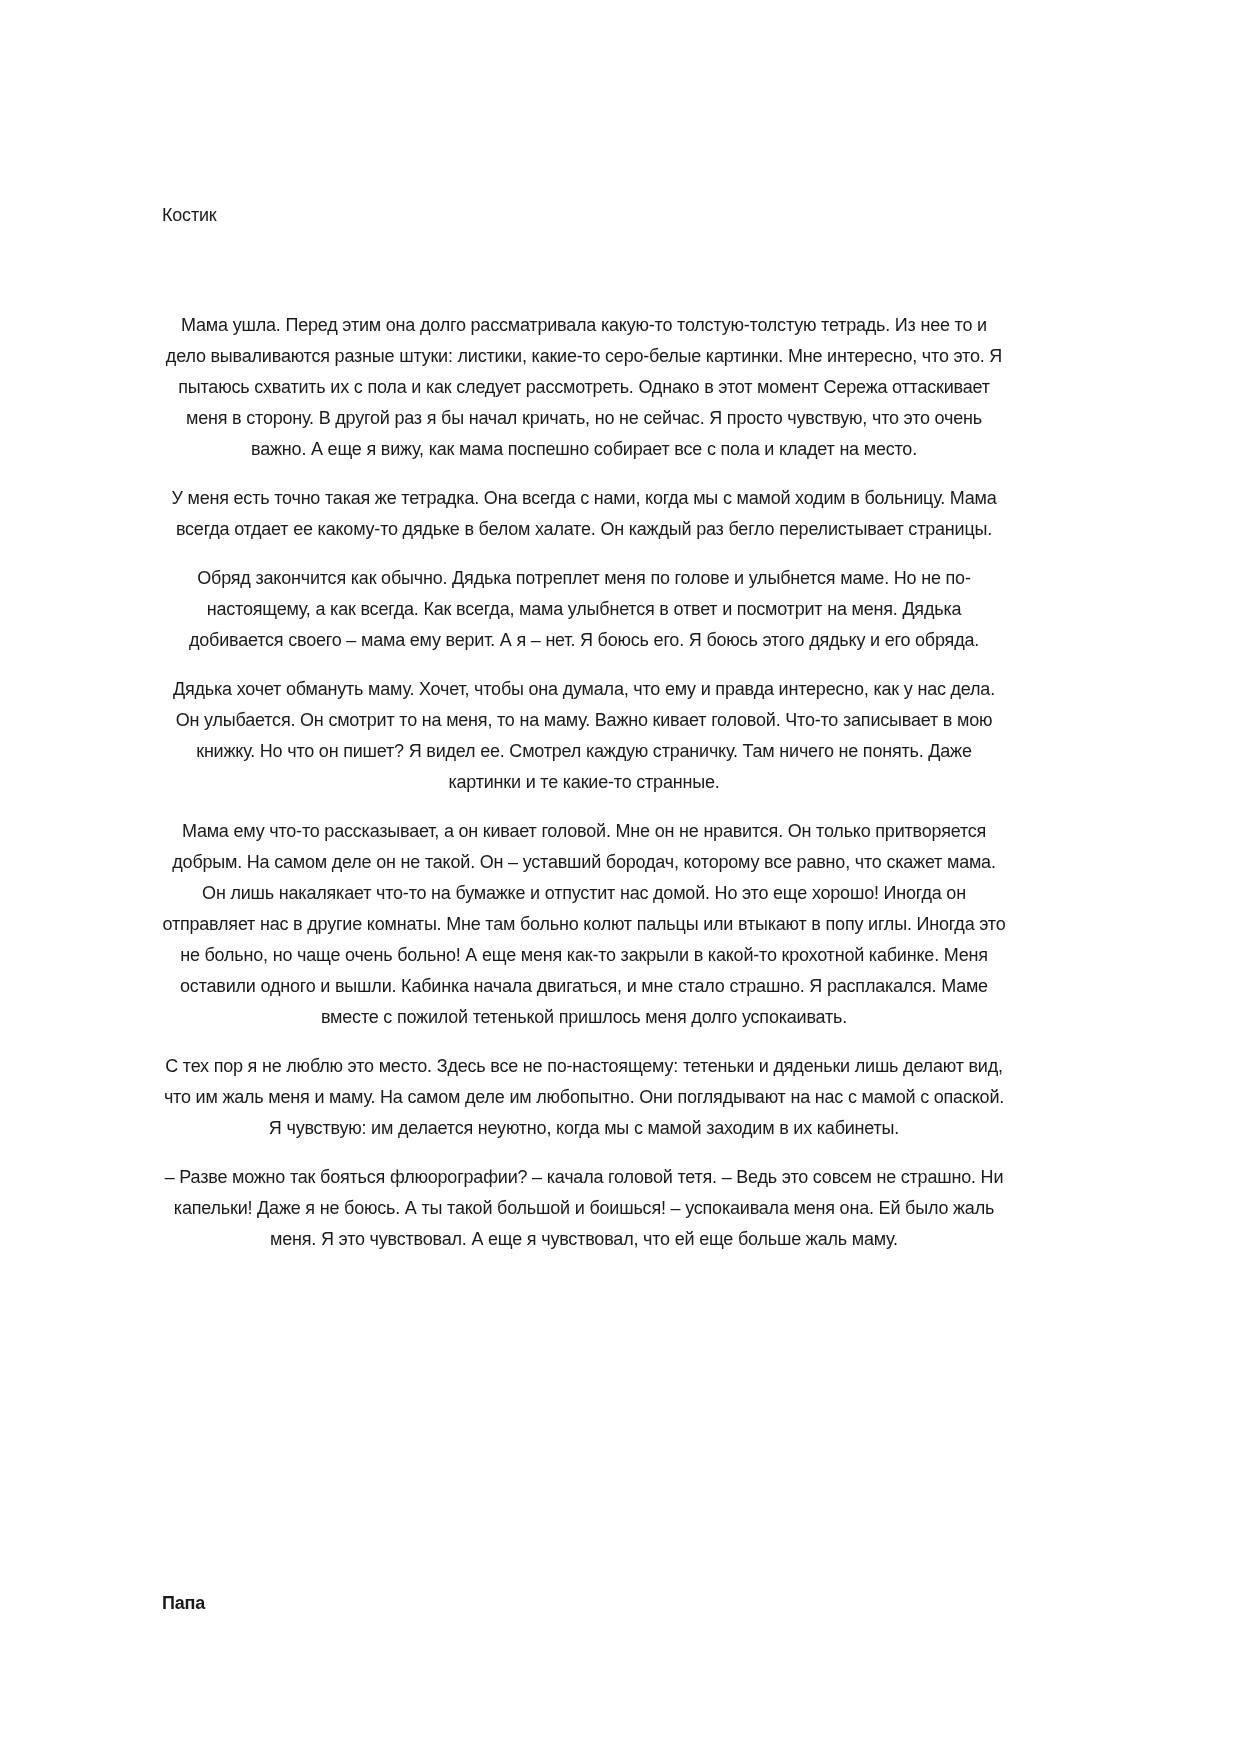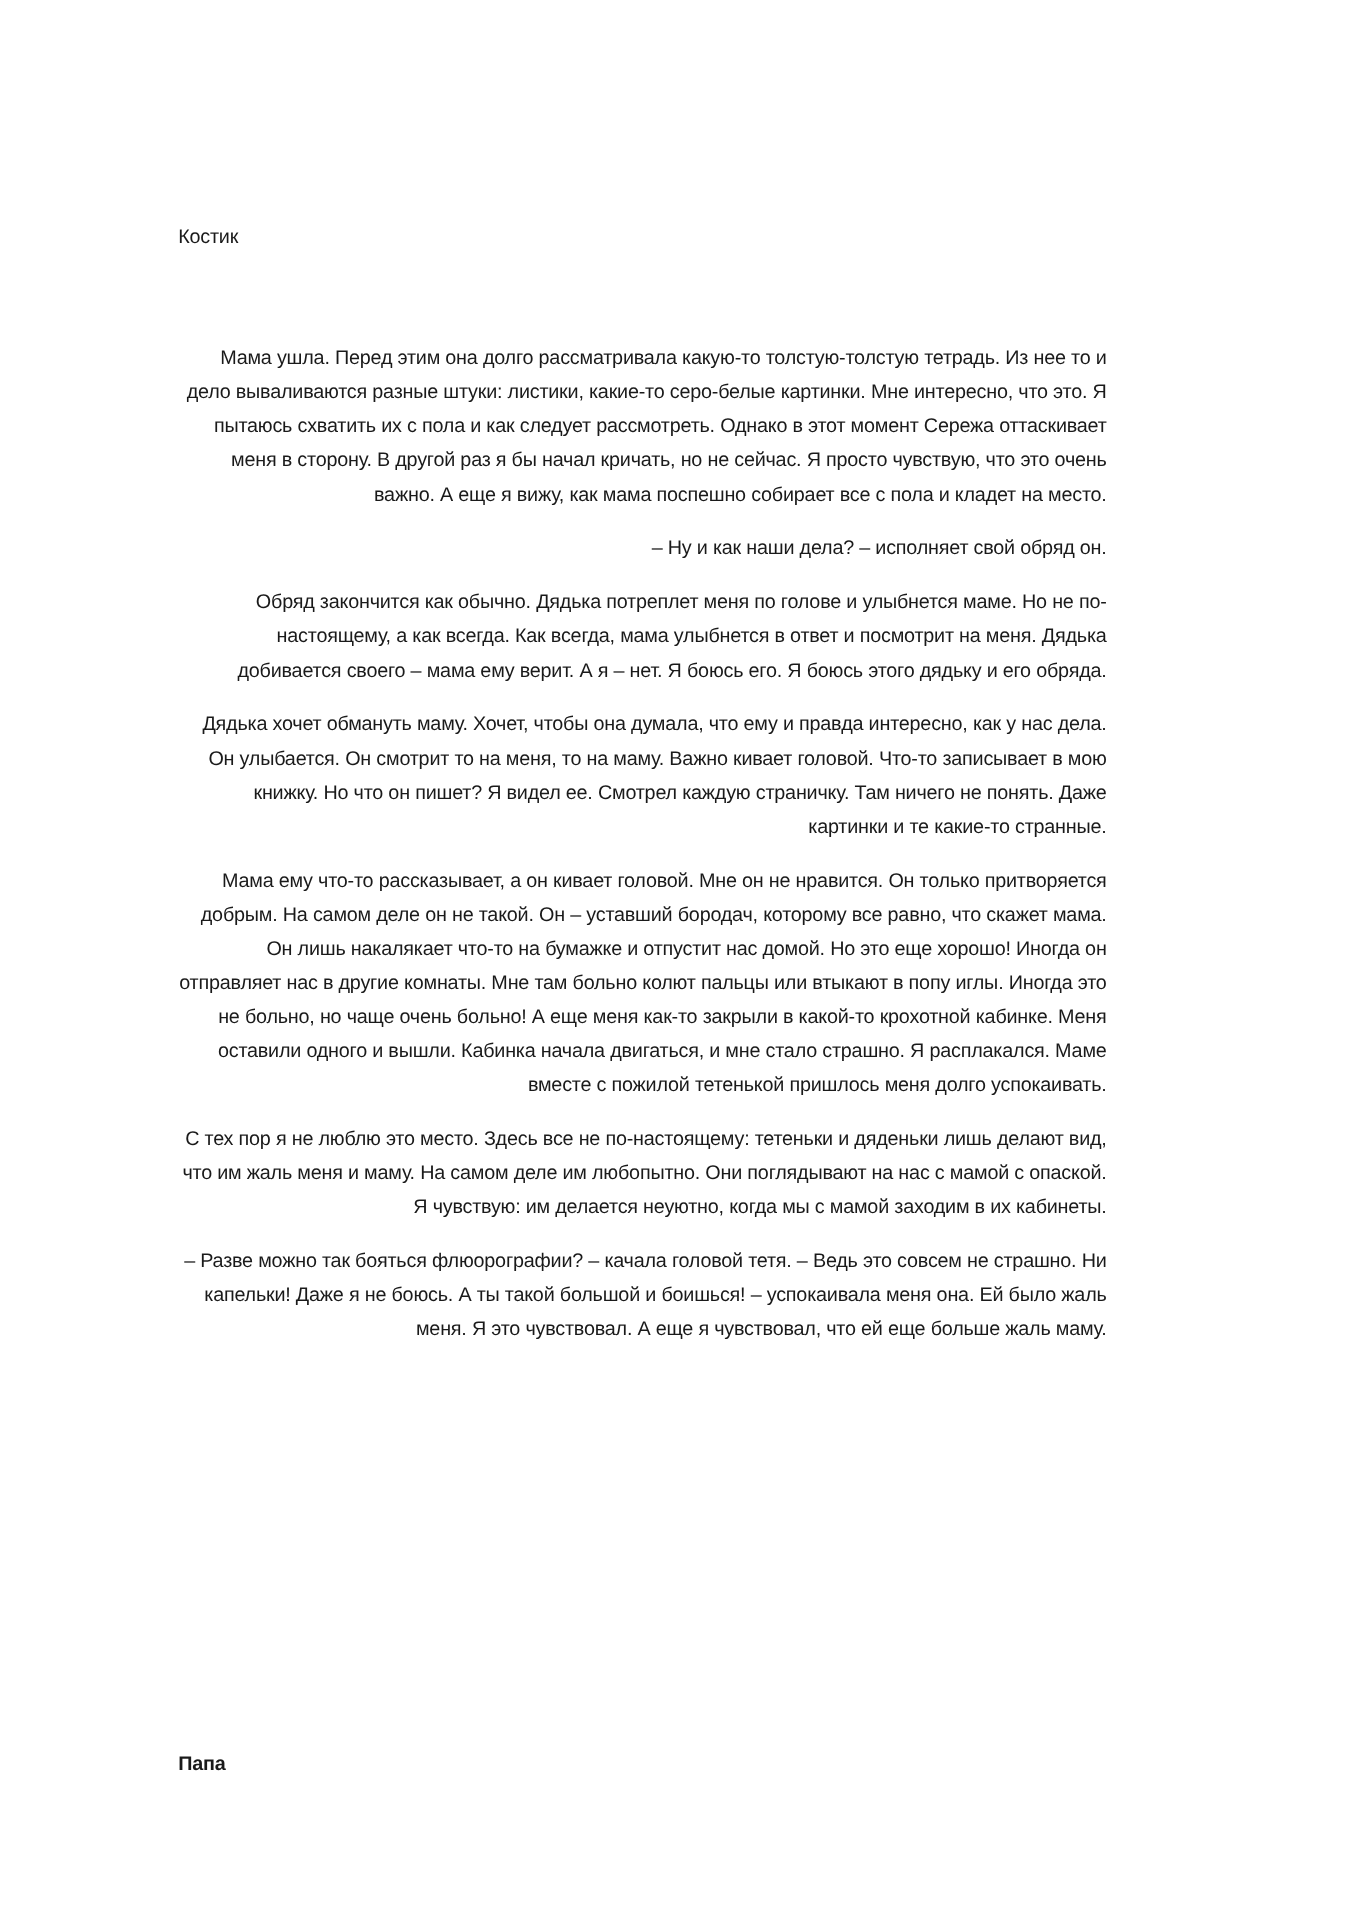--- a/index.html
+++ b/index.html
@@ -27,21 +27,21 @@
     font-weight: 400;
     line-height: 31px;
     letter-spacing: -0.2px;
     margin: 0 0 79px 0;
   }
   .doc-paragraph {
     font-size: 18px;
     line-height: 31px;
     letter-spacing: -0.2px;
     margin: 0 12px 18px 0;
-    text-align: right;
+    text-align: center;
   }
   .doc-heading-bottom {
     position: absolute;
     left: 162px;
     top: 1588px;
     font-size: 18px;
     font-weight: 700;
     line-height: 31px;
     letter-spacing: -0.2px;
     margin: 0;
@@ -49,22 +49,22 @@
 </style>
 </head>
 <body>
 
 <div class="page">
   <div class="content">
     <h1 class="doc-heading">Костик</h1>
 
     <p class="doc-paragraph">Мама ушла. Перед этим она долго рассматривала какую-то толстую-толстую тетрадь. Из нее то и дело вываливаются разные штуки: листики, какие-то серо-белые картинки. Мне интересно, что это. Я пытаюсь схватить их с пола и как следует рассмотреть. Однако в этот момент Сережа оттаскивает меня в сторону. В другой раз я бы начал кричать, но не сейчас. Я просто чувствую, что это очень важно. А еще я вижу, как мама поспешно собирает все с пола и кладет на место.</p>
 
+    <p class="doc-paragraph">У меня есть точно такая же тетрадка. Она всегда с нами, когда мы с мамой ходим в больницу. Мама всегда отдает ее какому-то дядьке в белом халате. Он каждый раз бегло перелистывает страницы.</p>
 
-    <p class="doc-paragraph">– Ну и как наши дела? – исполняет свой обряд он.</p>
 
     <p class="doc-paragraph">Обряд закончится как обычно. Дядька потреплет меня по голове и улыбнется маме. Но не по-настоящему, а как всегда. Как всегда, мама улыбнется в ответ и посмотрит на меня. Дядька добивается своего – мама ему верит. А я – нет. Я боюсь его. Я боюсь этого дядьку и его обряда.</p>
 
     <p class="doc-paragraph">Дядька хочет обмануть маму. Хочет, чтобы она думала, что ему и правда интересно, как у нас дела. Он улыбается. Он смотрит то на меня, то на маму. Важно кивает головой. Что-то записывает в мою книжку. Но что он пишет? Я видел ее. Смотрел каждую страничку. Там ничего не понять. Даже картинки и те какие-то странные.</p>
 
     <p class="doc-paragraph">Мама ему что-то рассказывает, а он кивает головой. Мне он не нравится. Он только притворяется добрым. На самом деле он не такой. Он – уставший бородач, которому все равно, что скажет мама. Он лишь накалякает что-то на бумажке и отпустит нас домой. Но это еще хорошо! Иногда он отправляет нас в другие комнаты. Мне там больно колют пальцы или втыкают в попу иглы. Иногда это не больно, но чаще очень больно! А еще меня как-то закрыли в какой-то крохотной кабинке. Меня оставили одного и вышли. Кабинка начала двигаться, и мне стало страшно. Я расплакался. Маме вместе с пожилой тетенькой пришлось меня долго успокаивать.</p>
 
     <p class="doc-paragraph">С тех пор я не люблю это место. Здесь все не по-настоящему: тетеньки и дяденьки лишь делают вид, что им жаль меня и маму. На самом деле им любопытно. Они поглядывают на нас с мамой с опаской. Я чувствую: им делается неуютно, когда мы с мамой заходим в их кабинеты.</p>
 
     <p class="doc-paragraph">– Разве можно так бояться флюорографии? – качала головой тетя. – Ведь это совсем не страшно. Ни капельки! Даже я не боюсь. А ты такой большой и боишься! – успокаивала меня она. Ей было жаль меня. Я это чувствовал. А еще я чувствовал, что ей еще больше жаль маму.</p>

